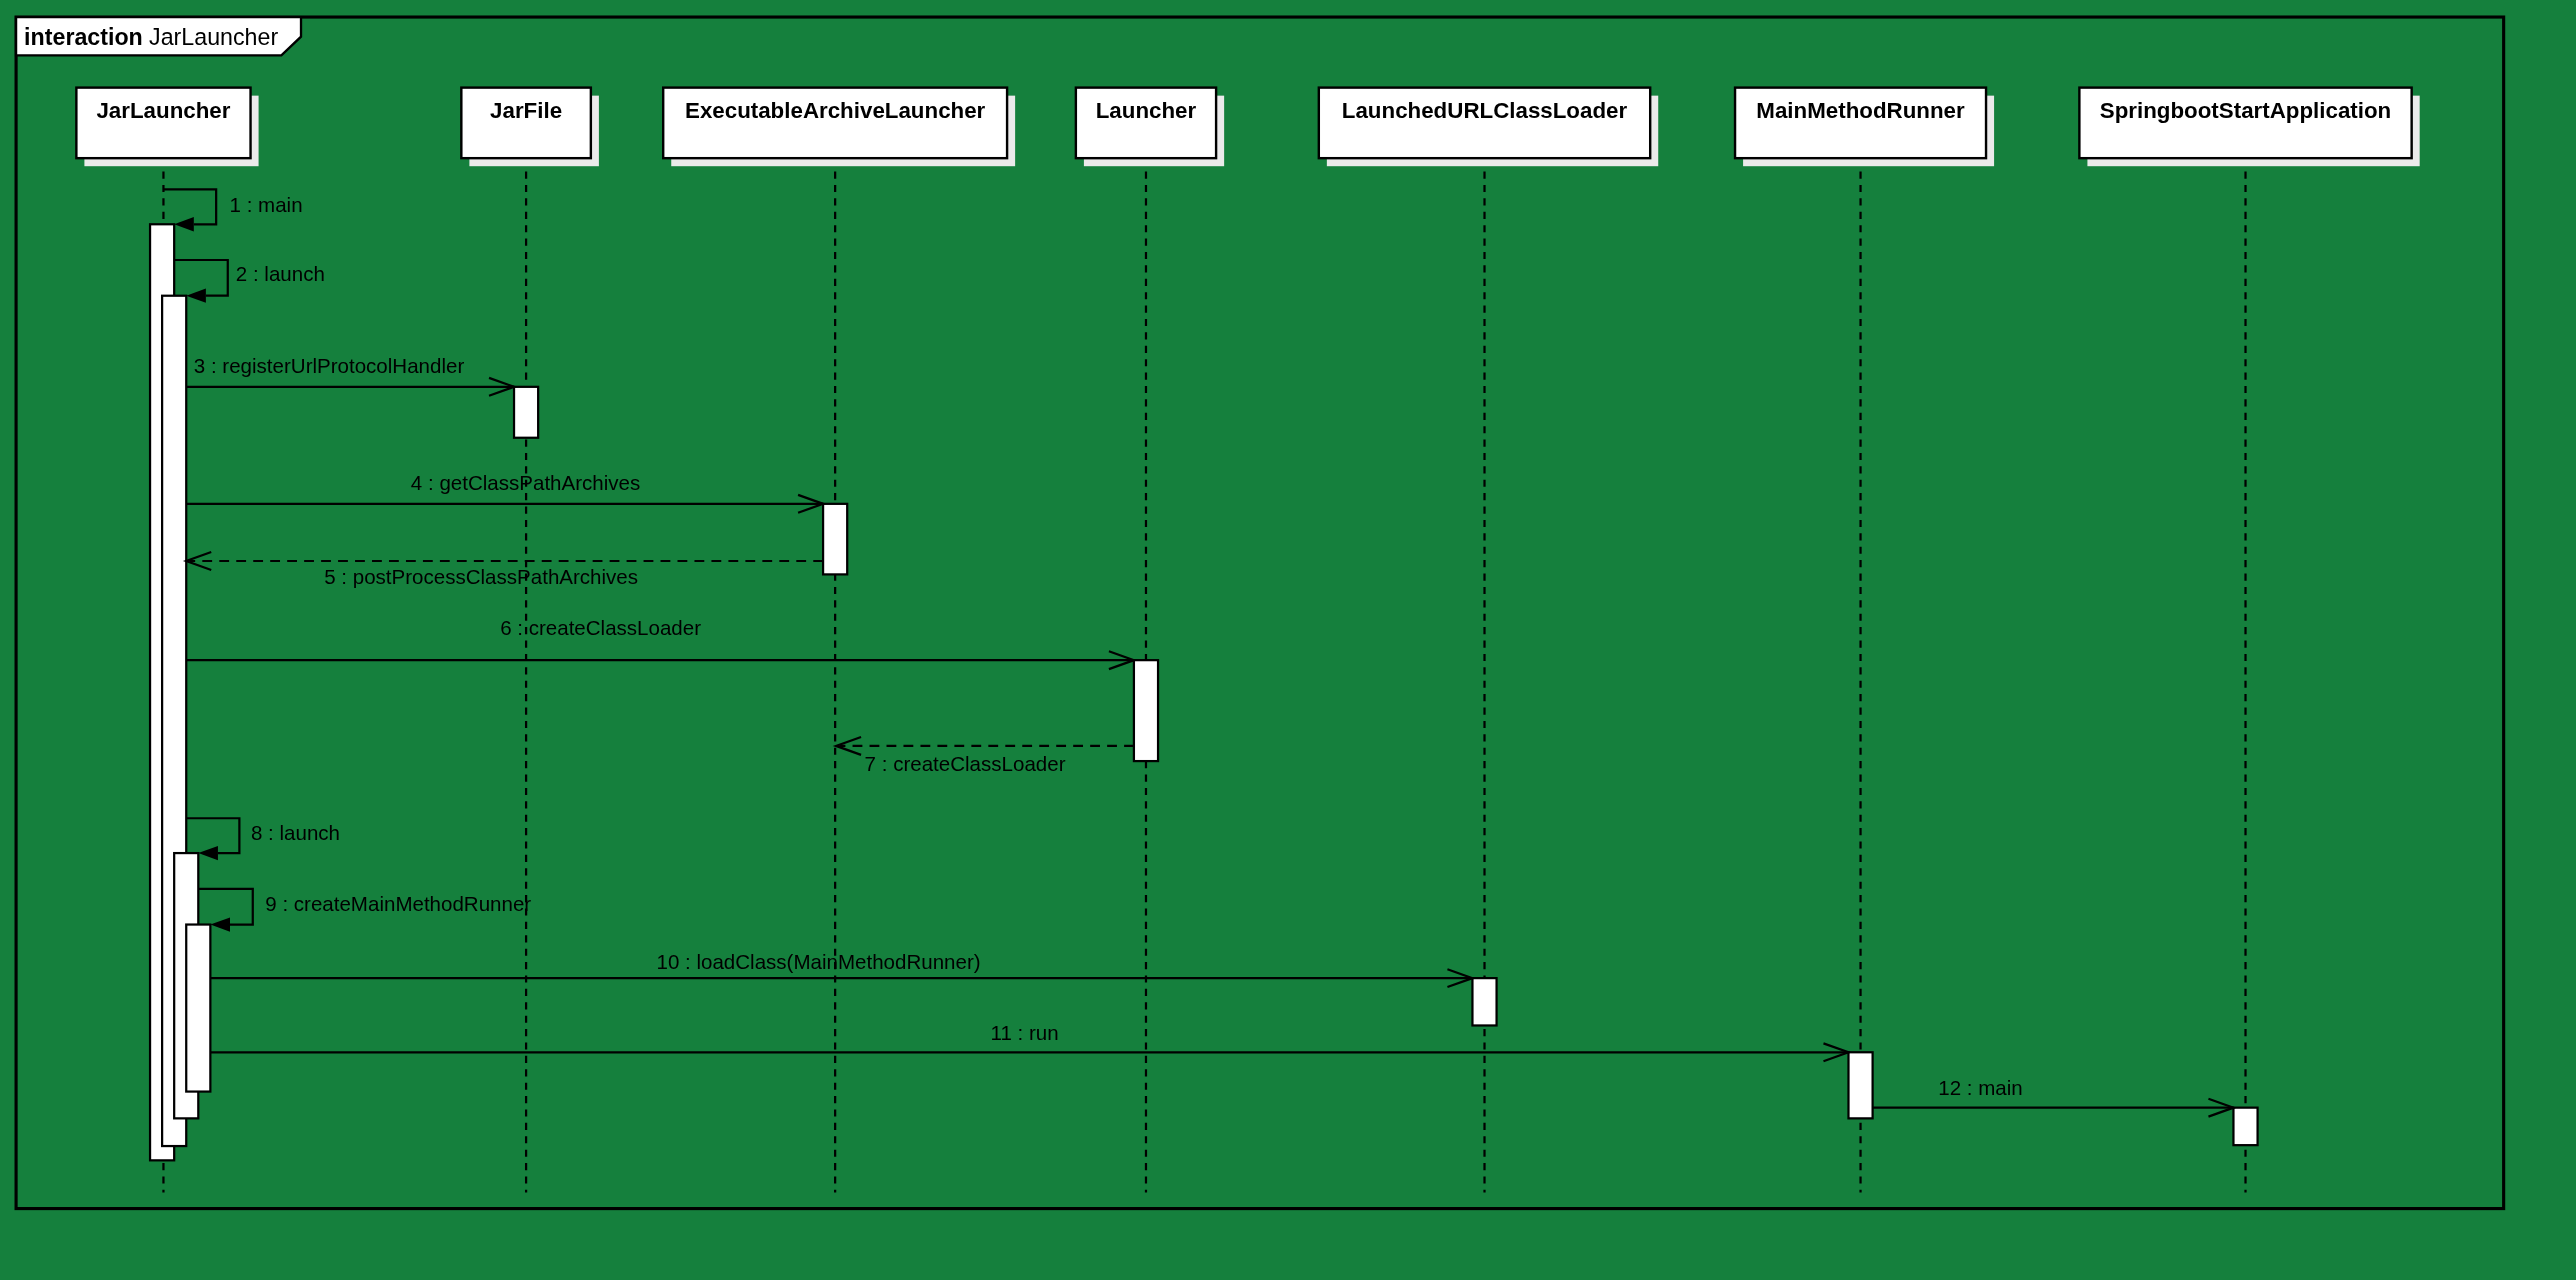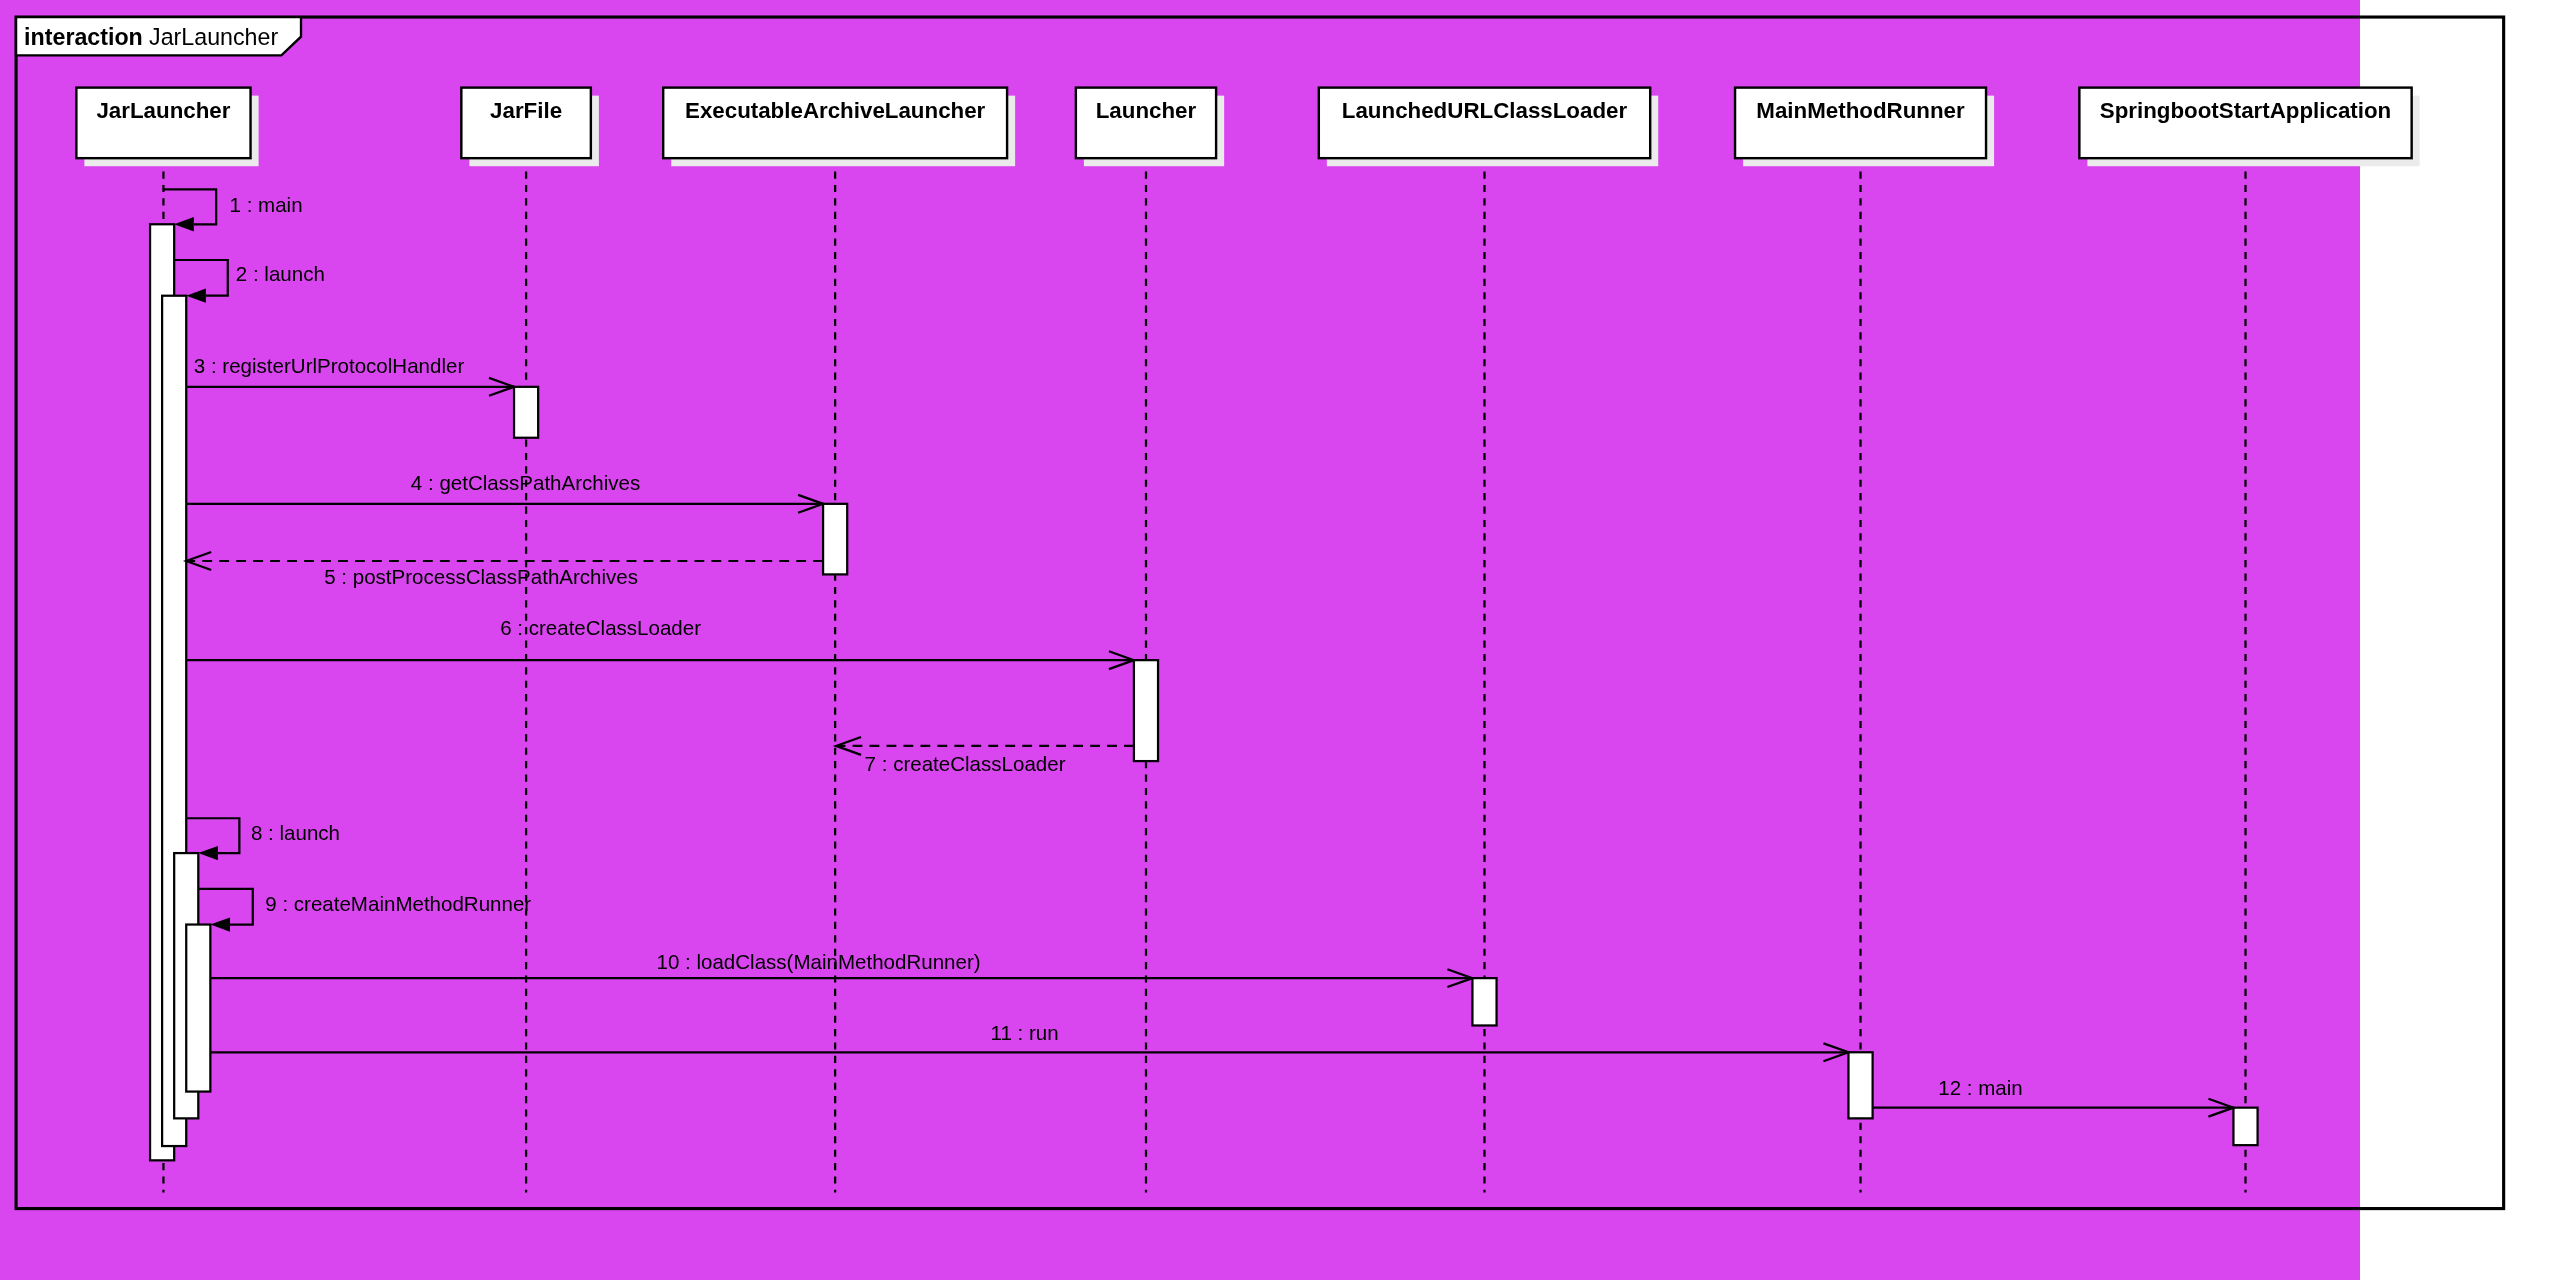--- a/index.html
+++ b/index.html
@@ -1,20 +1,20 @@
 <!DOCTYPE html>
 <html style="font-size:14.3px"><head>
 <meta charset="utf-8">
 <style>
   html, body { margin: 0; padding: 0; background: #ffffff; }
   .stage {
     position: relative;
-    width: 2360px;
+    width: 2576px;
     height: 1281px;
-    background: #d946ef;
+    background: #15803d;
     font-family: "Liberation Sans", sans-serif;
   }
   svg text {
     font-family: "Liberation Sans", sans-serif;
     fill: #000000;
   }
   .lifeline-name { font-size: 25px; font-weight: bold; }
   .msg-label { font-size: 23px; }
   .frame-title { font-size: 26px; }
   .frame-title .kw { font-weight: bold; }

